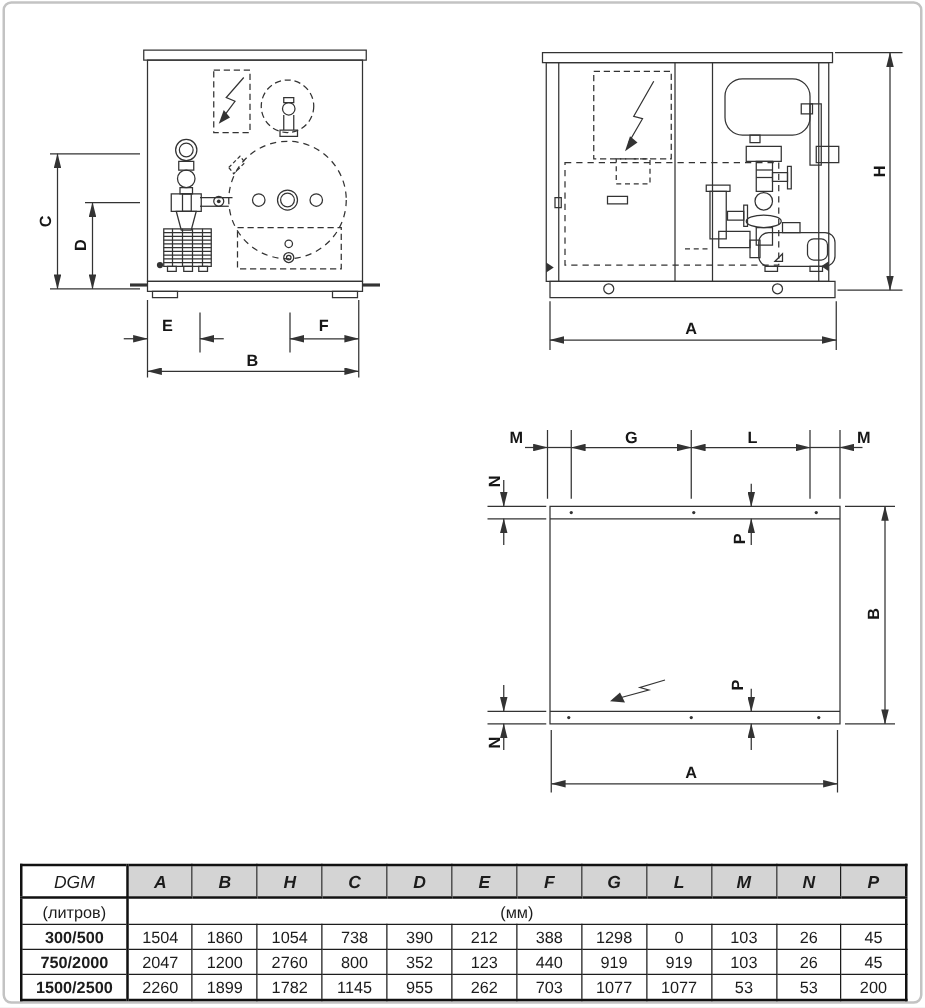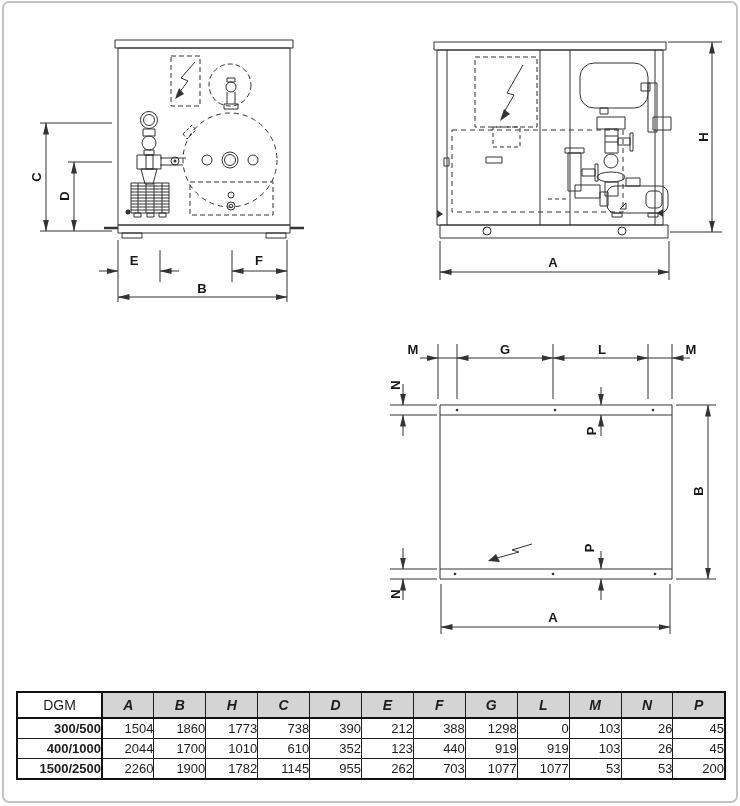--- a/index.html
+++ b/index.html
@@ -23,24 +23,24 @@
   table.spec {
     position:absolute; left:16px; top:691px; width:710px;
     border-collapse:collapse; table-layout:fixed;
     border:2px solid #111; font-size:13px; color:#1c1c1c;
   }
   table.spec td {
     border:1px solid #1c1c1c; text-align:center; vertical-align:middle;
     padding:0; overflow:hidden; white-space:nowrap;
   }
   table.spec col.c0 { width:85px; }
-  tr.hdr td { height:24px; border-bottom:2px solid #111; font-size:14px; }
+  tr.hdr td { height:24px; border-bottom:2px solid #111; font-size:14px;font-style:italic; }
   tr.hdr td.dh { background:#d4d4d4; font-weight:bold; font-style:italic; }
   tr.unit td { height:20px; }
-  tr.data td { height:19px;text-align:right; }
+  tr.data td { height:19px; }
   td.c0 { border-right:2px solid #111 !important; }
   tr.data td.c0 { font-weight:bold; }
 </style>
 </head>
 <body>
 
 <div class="canvas">
   <div class="frame"></div>
 
   <svg class="art" width="740" height="660" viewBox="0 0 740 660" fill="none" stroke="#333" stroke-width="1">
@@ -323,54 +323,58 @@
       <td class="dh">C</td>
       <td class="dh">D</td>
       <td class="dh">E</td>
       <td class="dh">F</td>
       <td class="dh">G</td>
       <td class="dh">L</td>
       <td class="dh">M</td>
       <td class="dh">N</td>
       <td class="dh">P</td>
     </tr>
+    <tr class="unit">
+      <td class="c0">(литров)</td>
+      <td colspan="12">(мм)</td>
+    </tr>
     <tr class="data">
       <td class="c0">300/500</td>
       <td>1504</td>
       <td>1860</td>
-      <td>1773</td>
+      <td>1054</td>
       <td>738</td>
       <td>390</td>
       <td>212</td>
       <td>388</td>
       <td>1298</td>
       <td>0</td>
       <td>103</td>
       <td>26</td>
       <td>45</td>
     </tr>
     <tr class="data">
-      <td class="c0">400/1000</td>
-      <td>2044</td>
-      <td>1700</td>
-      <td>1010</td>
-      <td>610</td>
+      <td class="c0">750/2000</td>
+      <td>2047</td>
+      <td>1200</td>
+      <td>2760</td>
+      <td>800</td>
       <td>352</td>
       <td>123</td>
       <td>440</td>
       <td>919</td>
       <td>919</td>
       <td>103</td>
       <td>26</td>
       <td>45</td>
     </tr>
     <tr class="data">
       <td class="c0">1500/2500</td>
       <td>2260</td>
-      <td>1900</td>
+      <td>1899</td>
       <td>1782</td>
       <td>1145</td>
       <td>955</td>
       <td>262</td>
       <td>703</td>
       <td>1077</td>
       <td>1077</td>
       <td>53</td>
       <td>53</td>
       <td>200</td>

